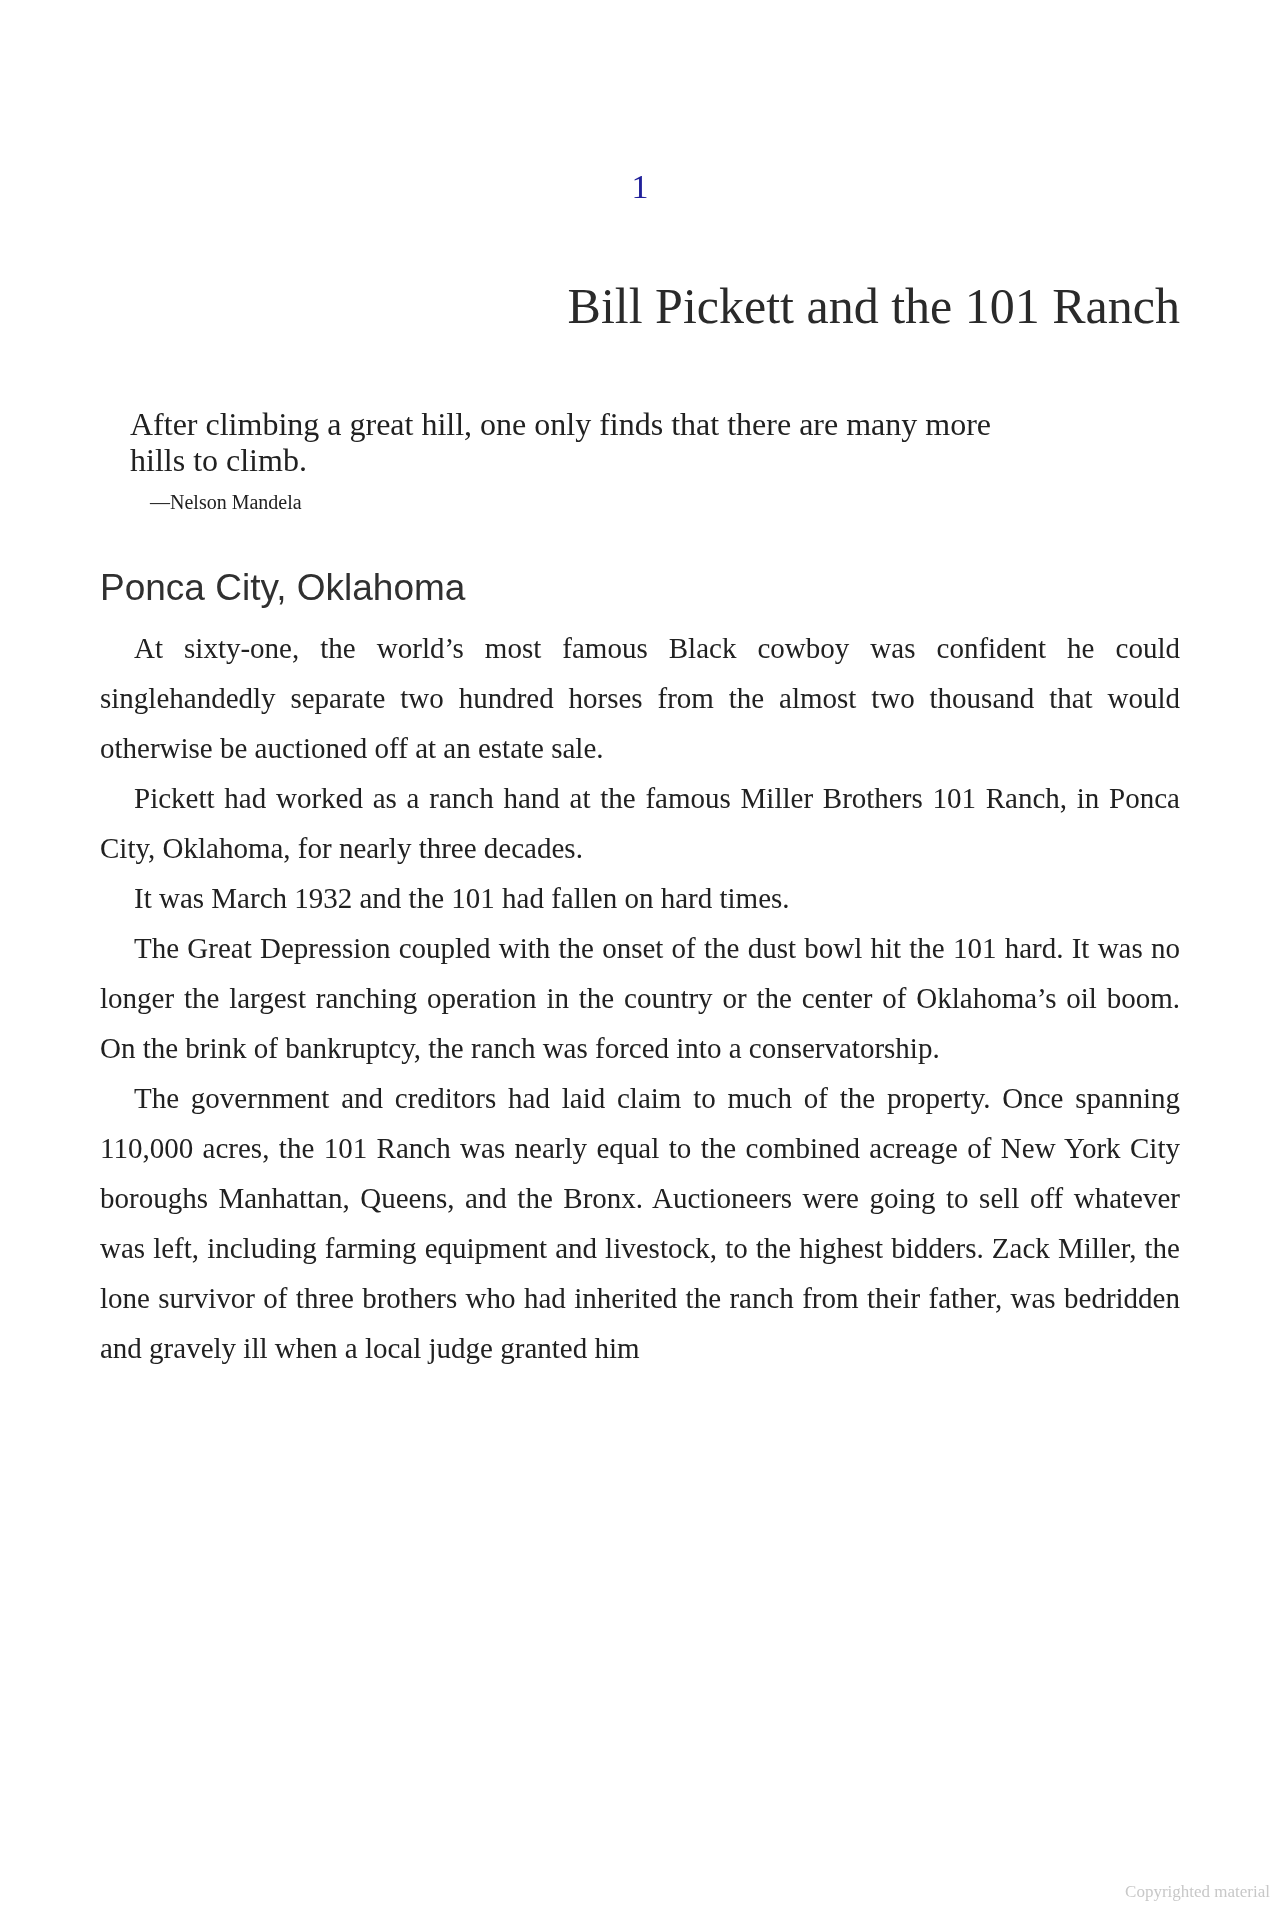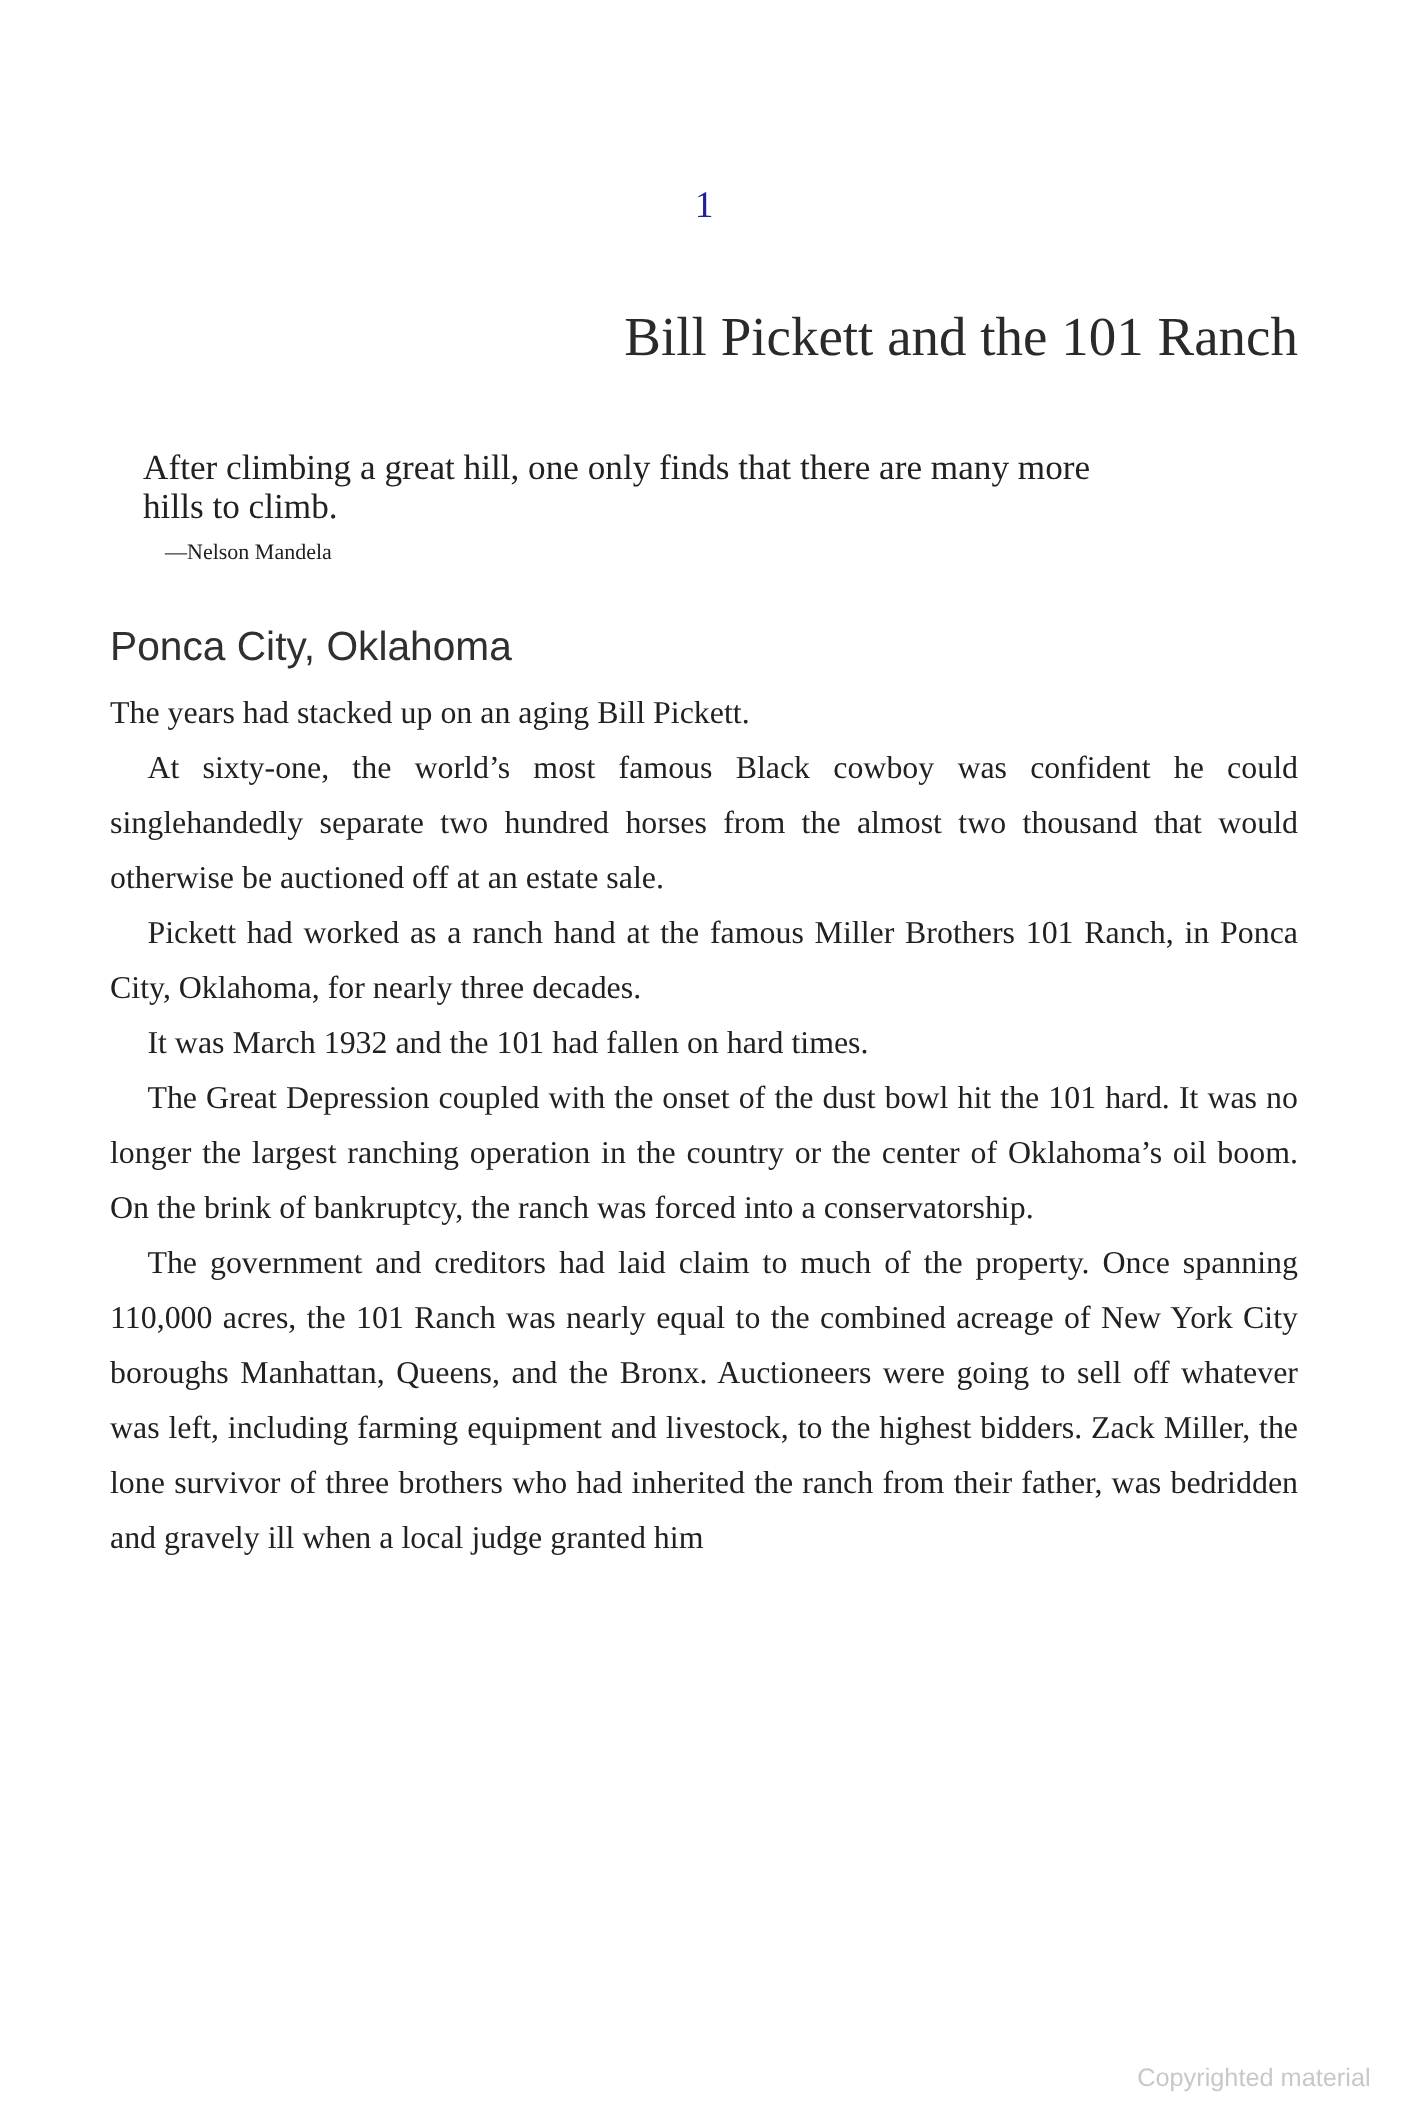--- a/index.html
+++ b/index.html
@@ -66,24 +66,24 @@
     font-size: 29px;
     line-height: 50px;
     text-align: justify;
     text-indent: 34px;
   }
   .body-text p.no-indent {
     text-indent: 0;
   }
   .watermark {
     position: absolute;
-    right: 34px;
+    right: 10px;
     bottom: 18px;
-    font-family: Liberation Sans, sans-serif;
-    font-size: 23px;
+    font-family: Liberation Serif, serif;
+    font-size: 17px;
     color: var(--watermark-color, #c8c8c8);
   }
 </style>
 </head>
 <body>
 
 <div class="page">
   <div class="content">
 
     <div class="chapter-number">1</div>
@@ -91,21 +91,20 @@
     <h1 class="chapter-title">Bill Pickett and the 101 Ranch</h1>
 
     <div class="epigraph">
       <p class="quote">After climbing a great hill, one only finds that there are many more hills to climb.</p>
       <p class="attribution">—Nelson Mandela</p>
     </div>
 
     <h2 class="section-heading">Ponca City, Oklahoma</h2>
 
     <div class="body-text">
-      <p class="no-indent">The years had stacked up on an aging Bill Pickett.</p>
       <p>At sixty-one, the world’s most famous Black cowboy was confident he could singlehandedly separate two hundred horses from the almost two thousand that would otherwise be auctioned off at an estate sale.</p>
       <p>Pickett had worked as a ranch hand at the famous Miller Brothers 101 Ranch, in Ponca City, Oklahoma, for nearly three decades.</p>
       <p>It was March 1932 and the 101 had fallen on hard times.</p>
       <p>The Great Depression coupled with the onset of the dust bowl hit the 101 hard. It was no longer the largest ranching operation in the country or the center of Oklahoma’s oil boom. On the brink of bankruptcy, the ranch was forced into a conservatorship.</p>
       <p>The government and creditors had laid claim to much of the property. Once spanning 110,000 acres, the 101 Ranch was nearly equal to the combined acreage of New York City boroughs Manhattan, Queens, and the Bronx. Auctioneers were going to sell off whatever was left, including farming equipment and livestock, to the highest bidders. Zack Miller, the lone survivor of three brothers who had inherited the ranch from their father, was bedridden and gravely ill when a local judge granted him</p>
     </div>
 
   </div>
 
   <div class="watermark">Copyrighted material</div>

